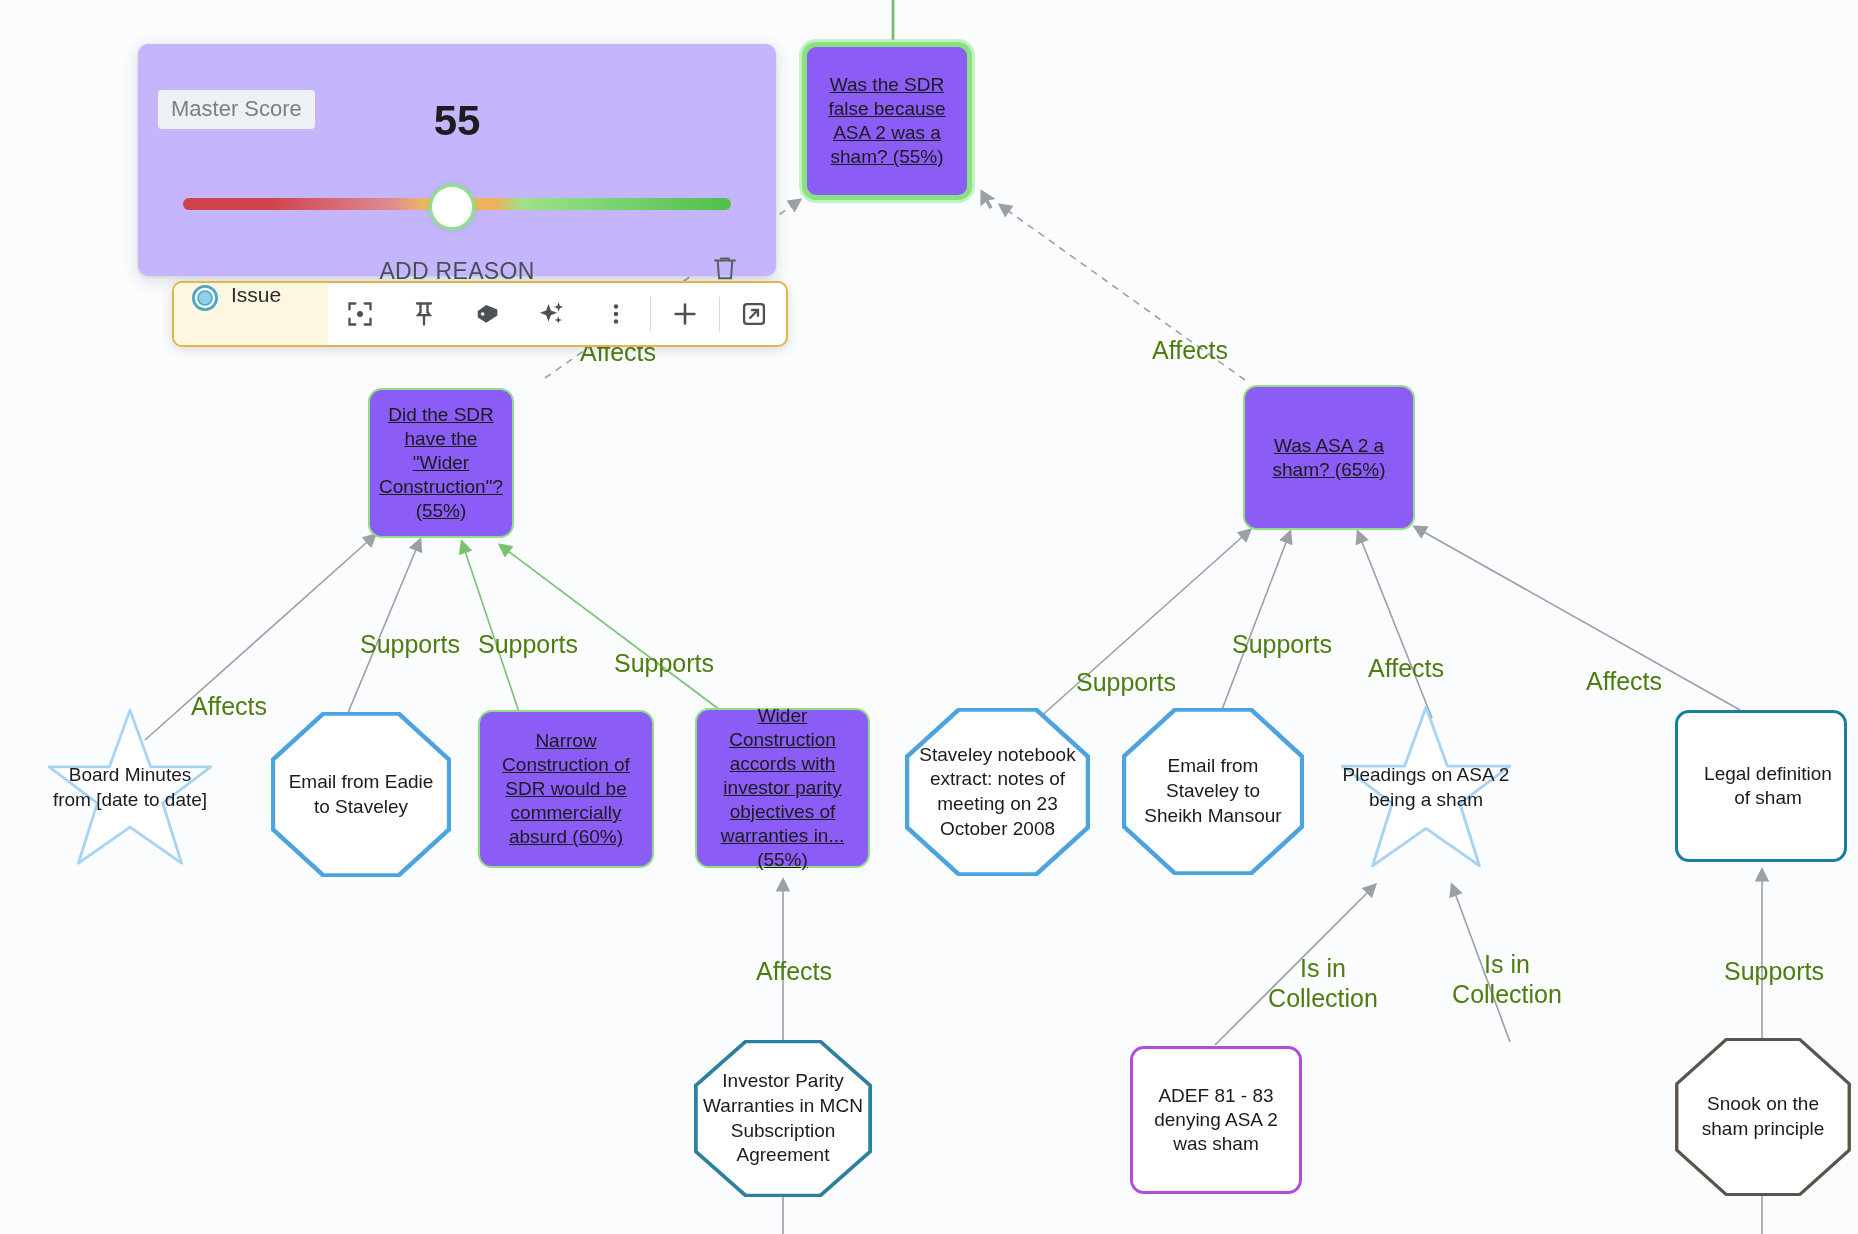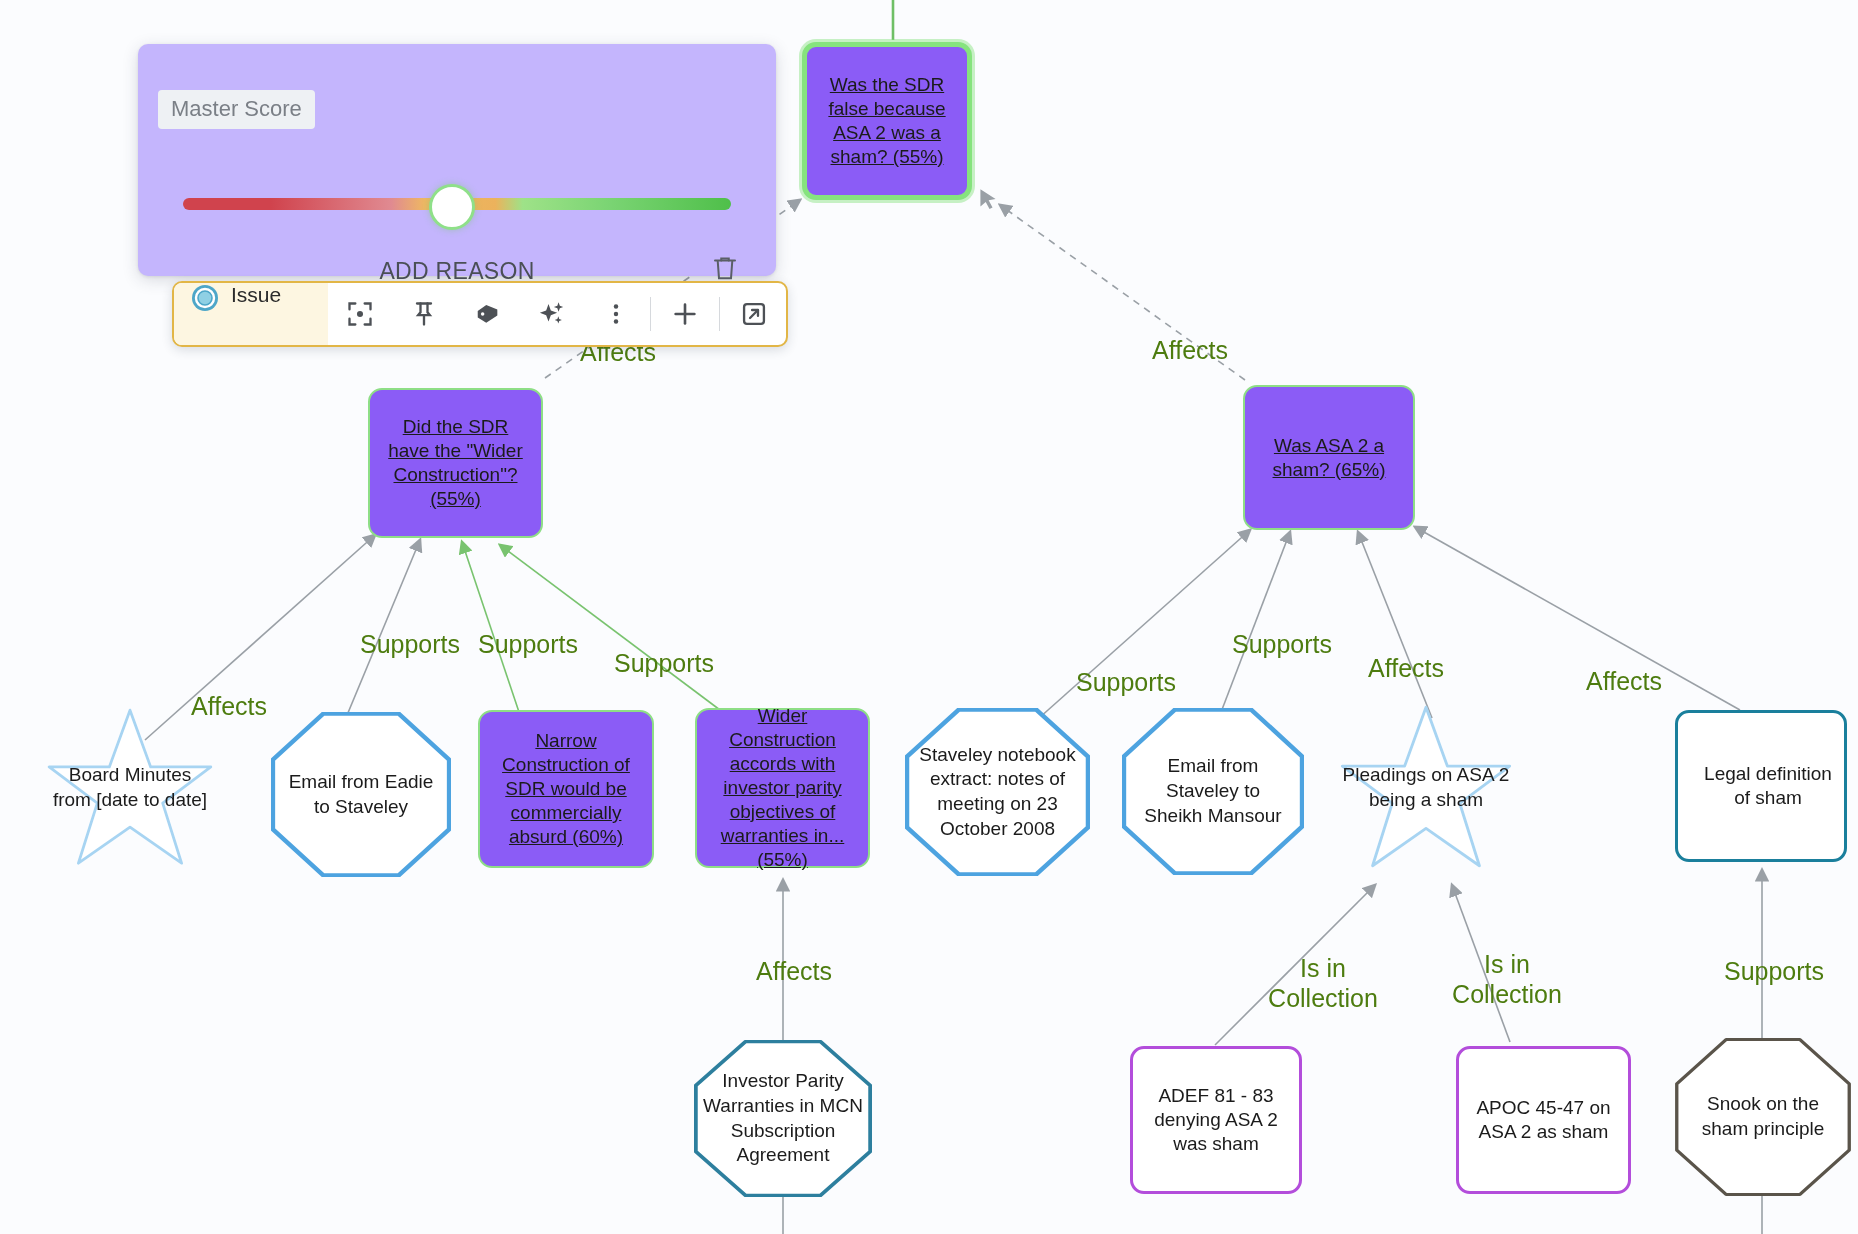--- a/index.html
+++ b/index.html
@@ -252,21 +252,21 @@
   <div class="edge-label" style="left:1323px; top:975px;">Is in
 Collection</div>
   <div class="edge-label" style="left:1507px; top:971px;">Is in
 Collection</div>
   <div class="edge-label" style="left:1774px; top:964px;">Supports</div>
 
   <div class="node node-rr green selected" style="left:802px; top:42px; width:170px; height:158px;">
     <span>Was the SDR false because ASA 2 was a sham? (55%)</span>
   </div>
 
-  <div class="node node-rr green" style="left:368px; top:388px; width:175px; height:150px;">
+  <div class="node node-rr green" style="left:368px; top:388px; width:146px; height:150px;">
     <span>Did the SDR have the "Wider Construction"? (55%)</span>
   </div>
 
   <div class="node node-rr green" style="left:1243px; top:385px; width:172px; height:145px;">
     <span>Was ASA 2 a sham? (65%)</span>
   </div>
 
   <div class="star" style="left:42px; top:705px; width:176px; height:172px;">
     <svg width="176" height="172" viewBox="0 0 100 100">
       <polygon points="50,3 62,36 97,36 69,57 80,92 50,71 20,92 31,57 3,36 38,36" fill="#ffffff" stroke="#a7d4f2" stroke-width="1.6" stroke-linejoin="round"></polygon>
@@ -318,33 +318,31 @@
     <svg width="178" height="157" viewBox="0 0 100 100" preserveAspectRatio="none">
       <polygon points="29,1 71,1 99,29 99,71 71,99 29,99 1,71 1,29" fill="#ffffff" stroke="#2d7f9e" stroke-width="2.2" stroke-linejoin="round"></polygon>
     </svg>
     <div class="oct-text" style="padding:0 8px;">Investor Parity Warranties in MCN Subscription Agreement</div>
   </div>
 
   <div class="node node-rr purple" style="left:1130px; top:1046px; width:172px; height:148px;">
     <span>ADEF 81 - 83 denying ASA 2 was sham</span>
   </div>
 
-  <div class="node node-rr purple" style="left:1456px; top:1046px; width:175px; height:148px;">
-    <span>APOC 45-47 on ASA 2 as sham</span>
-  </div>
 
   <div class="octagon" style="left:1675px; top:1038px; width:176px; height:158px;">
     <svg width="176" height="158" viewBox="0 0 100 100" preserveAspectRatio="none">
       <polygon points="29,1 71,1 99,29 99,71 71,99 29,99 1,71 1,29" fill="#ffffff" stroke="#5a544a" stroke-width="1.9" stroke-linejoin="round"></polygon>
     </svg>
     <div class="oct-text">Snook on the sham principle</div>
   </div>
 
   <div id="score-panel">
     <div id="score-chip">Master Score</div>
+    <div id="score-value">55</div>
 
     <div id="slider-wrap">
       <div id="slider-track"></div>
       <div id="slider-thumb"></div>
     </div>
 
     <div id="add-reason">ADD REASON</div>
 
     <div id="trash-btn">
       <svg width="30" height="32" viewBox="0 0 24 24" fill="none" stroke="#5a5f66" stroke-width="1.6" stroke-linecap="round">

